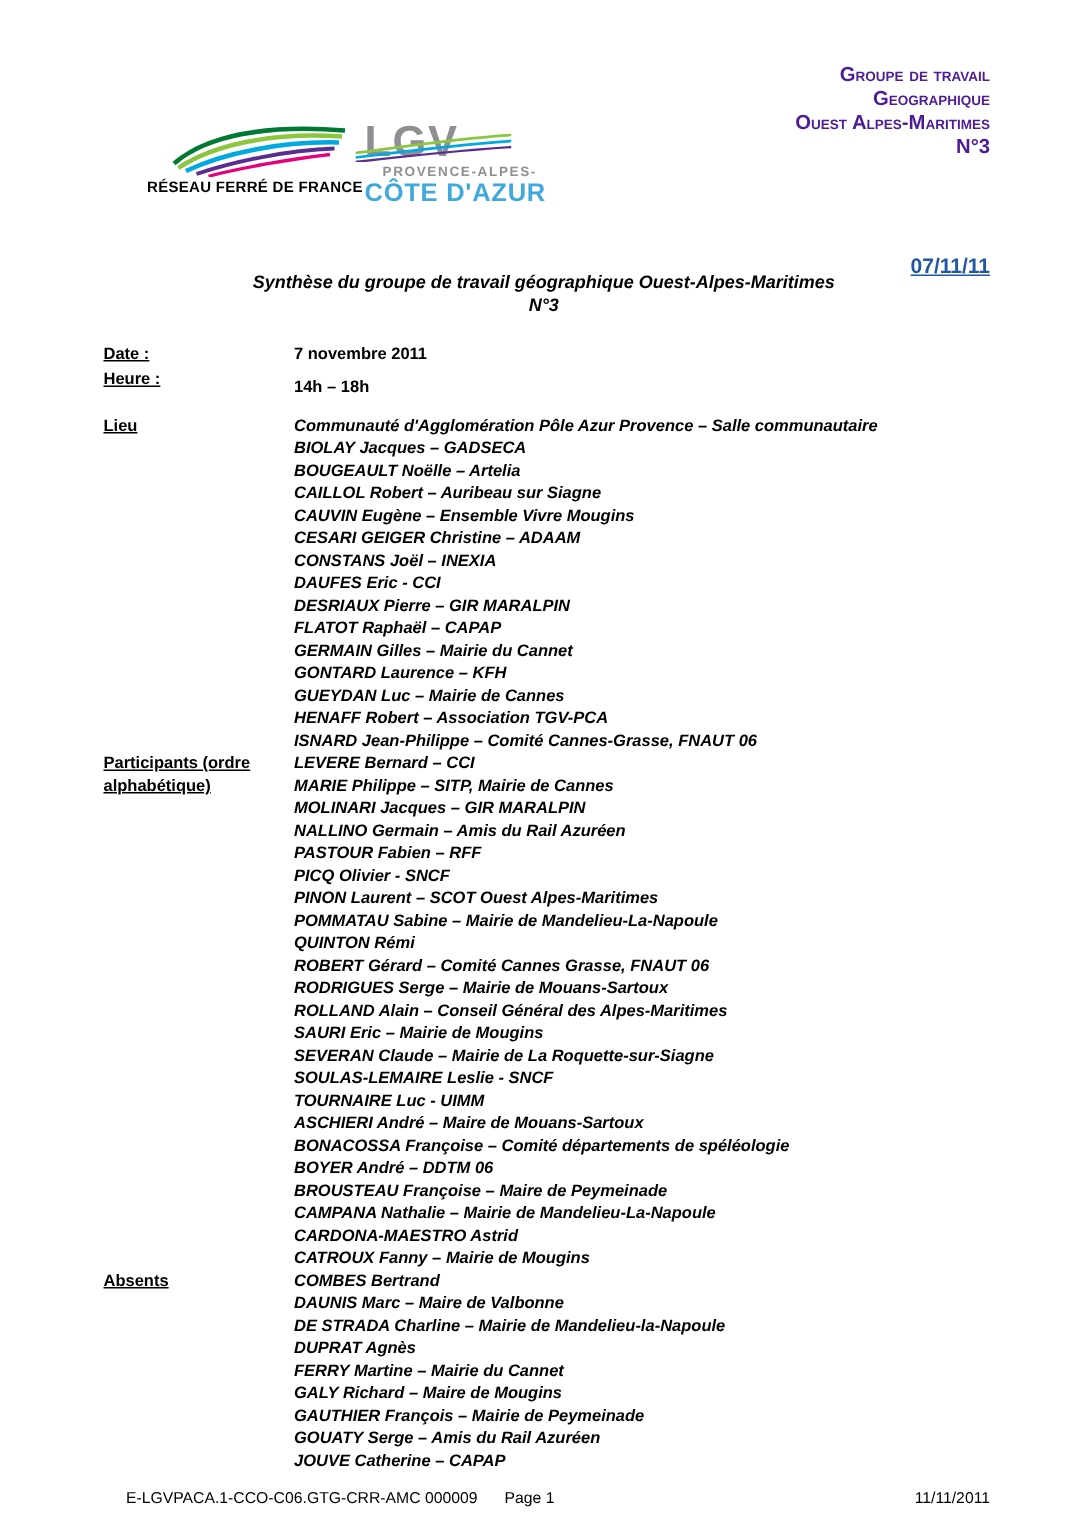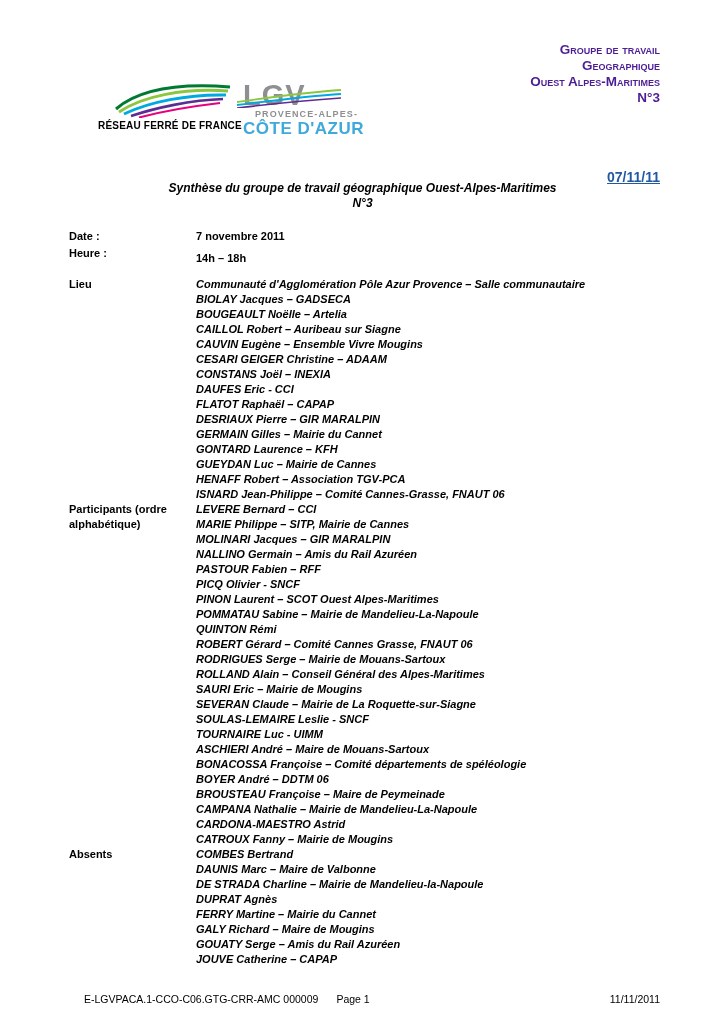--- a/index.html
+++ b/index.html
@@ -37,21 +37,21 @@
   }
 
   
   .title {
     position:absolute; left:0; right:0; top:181px;
     text-align:center; font-weight:bold; font-style:italic;
     font-size:12px; line-height:15px;
   }
 
   
-  .lbl { position:absolute; left:69px; font-weight:bold; font-size:11px; line-height:15px; }
+  .lbl { position:absolute; left:69px; font-weight:bold; font-size:11px; line-height:15px;text-decoration:underline; }
   .val { position:absolute; left:196px; font-weight:bold; font-size:11px; line-height:15px; white-space:nowrap; }
 
   .content-col {
     position:absolute; left:196px; top:277px;
     font-weight:bold; font-size:11px; line-height:15px;
     white-space:nowrap;
   }
   .content-col .line { height:15px;font-style:italic; }
 
   .lbl-participants { top:502px; width:120px; }
@@ -119,22 +119,22 @@
     <div class="line">Communauté d'Agglomération Pôle Azur Provence – Salle communautaire</div>
     <div>
 
     <div class="line">BIOLAY Jacques – GADSECA</div>
         <div class="line">BOUGEAULT Noëlle – Artelia</div>
         <div class="line">CAILLOL Robert – Auribeau sur Siagne</div>
         <div class="line">CAUVIN Eugène – Ensemble Vivre Mougins</div>
         <div class="line">CESARI GEIGER Christine – ADAAM</div>
         <div class="line">CONSTANS Joël – INEXIA</div>
         <div class="line">DAUFES Eric - CCI</div>
+        <div class="line">DESRIAUX Pierre – GIR MARALPIN</div>
         <div class="line">FLATOT Raphaël – CAPAP</div>
-        <div class="line">DESRIAUX Pierre – GIR MARALPIN</div>
         <div class="line">GERMAIN Gilles – Mairie du Cannet</div>
         <div class="line">GONTARD Laurence – KFH</div>
         <div class="line">GUEYDAN Luc – Mairie de Cannes</div>
         <div class="line">HENAFF Robert – Association TGV-PCA</div>
         <div class="line">ISNARD Jean-Philippe – Comité Cannes-Grasse, FNAUT 06</div>
         <div class="line">LEVERE Bernard – CCI</div>
         <div class="line">MARIE Philippe – SITP, Mairie de Cannes</div>
         <div class="line">MOLINARI Jacques – GIR MARALPIN</div>
         <div class="line">NALLINO Germain – Amis du Rail Azuréen</div>
         <div class="line">PASTOUR Fabien – RFF</div>
@@ -158,20 +158,21 @@
         <div class="line">BROUSTEAU Françoise – Maire de Peymeinade</div>
         <div class="line">CAMPANA Nathalie – Mairie de Mandelieu-La-Napoule</div>
         <div class="line">CARDONA-MAESTRO Astrid</div>
         <div class="line">CATROUX Fanny – Mairie de Mougins</div>
         <div class="line">COMBES Bertrand</div>
         <div class="line">DAUNIS Marc – Maire de Valbonne</div>
         <div class="line">DE STRADA Charline – Mairie de Mandelieu-la-Napoule</div>
         <div class="line">DUPRAT Agnès</div>
         <div class="line">FERRY Martine – Mairie du Cannet</div>
         <div class="line">GALY Richard – Maire de Mougins</div>
+        <div class="line">GAUTHIER François – Mairie de Peymeinade</div>
         <div class="line">GOUATY Serge – Amis du Rail Azuréen</div>
         <div class="line">JOUVE Catherine – CAPAP</div>
       </div>
   </div>
 
   <div class="footer">
     <span>E-LGVPACA.1-CCO-C06.GTG-CRR-AMC 000009</span>
     <span class="page-no">Page 1</span>
     <span class="f-date">11/11/2011</span>
   </div>

